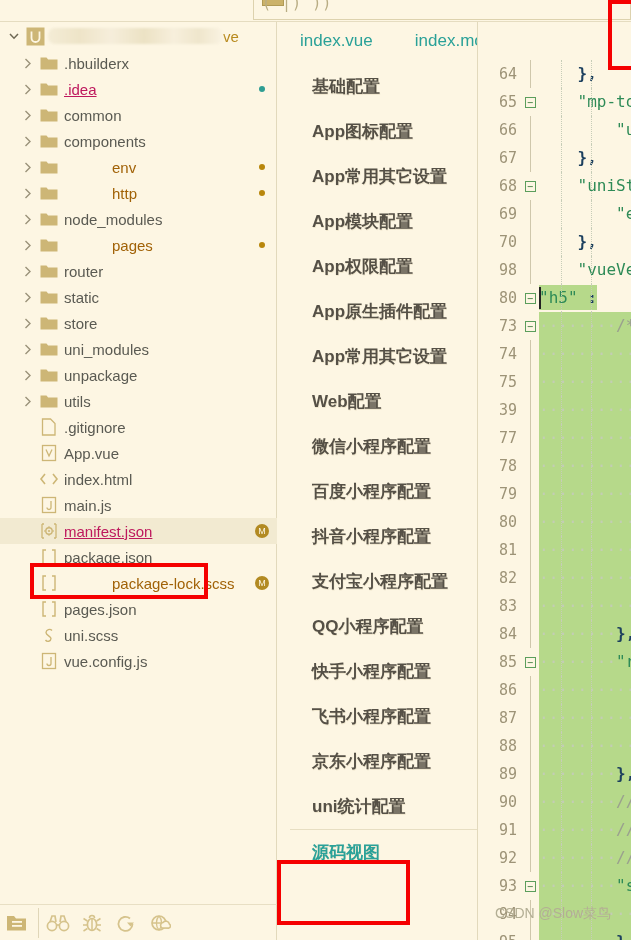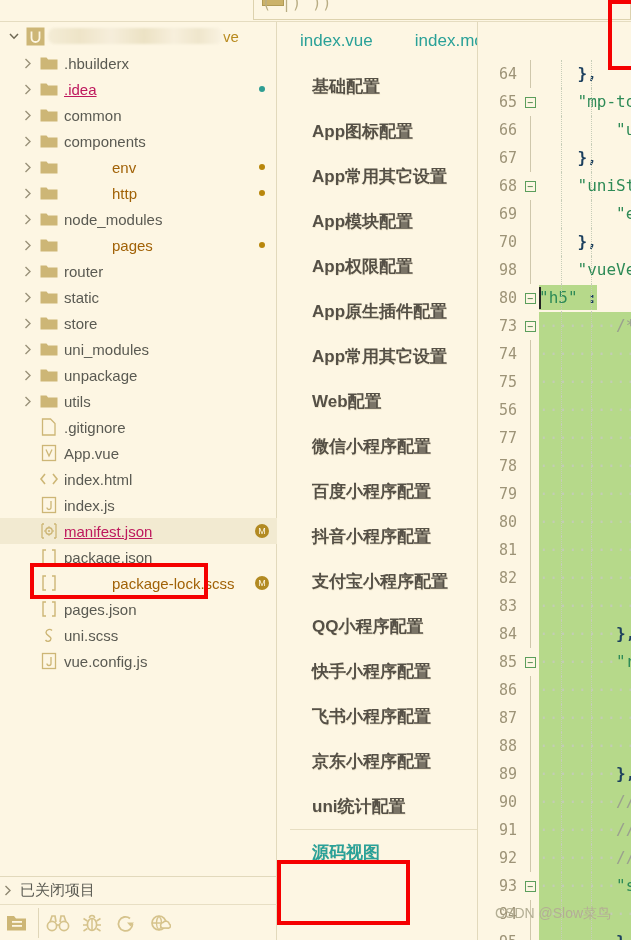--- a/index.html
+++ b/index.html
@@ -487,21 +487,21 @@
         </div>
         <div class="tree-row">
           <span class="indent"></span>
           <span class="chev"></span>
           <span class="ficon">
             <svg width="16" height="18" viewBox="0 0 16 18">
               <rect x="1.5" y="1.5" width="13" height="15" fill="none" stroke="#cdb676" stroke-width="1.3"></rect>
               <path d="M10 5 v6.5 a2 2 0 0 1 -4 0" fill="none" stroke="#cdb676" stroke-width="1.3"></path>
             </svg>
           </span>
-          <span class="tree-label dim">index.js</span>
+          <span class="tree-label dim">main.js</span>
         </div>
         <div class="tree-row selected">
           <span class="indent"></span>
           <span class="chev"></span>
           <span class="ficon">
             <svg width="18" height="18" viewBox="0 0 18 18">
               <path d="M2 2 h2 M2 2 v14 M2 16 h2 M16 2 h-2 M16 2 v14 M16 16 h-2" stroke="#cdb676" stroke-width="1.3" fill="none"></path>
               <circle cx="9" cy="9" r="3.2" fill="none" stroke="#cdb676" stroke-width="1.4"></circle>
               <circle cx="9" cy="9" r="1.1" fill="#cdb676"></circle>
               <path d="M9 4.2 v1.2 M9 12.6 v1.2 M4.2 9 h1.2 M12.6 9 h1.2" stroke="#cdb676" stroke-width="1.3"></path>
@@ -557,28 +557,20 @@
           <span class="ficon">
             <svg width="16" height="18" viewBox="0 0 16 18">
               <rect x="1.5" y="1.5" width="13" height="15" fill="none" stroke="#cdb676" stroke-width="1.3"></rect>
               <path d="M10 5 v6.5 a2 2 0 0 1 -4 0" fill="none" stroke="#cdb676" stroke-width="1.3"></path>
             </svg>
           </span>
           <span class="tree-label dim">vue.config.js</span>
         </div>
       </div>
 
-    <div class="closed-proj">
-      <span class="chev closed">
-        <svg width="8" height="11" viewBox="0 0 8 11">
-            <path d="M1.5 1 L6 5.5 L1.5 10" fill="none" stroke="#8e8770" stroke-width="1.4"></path>
-          </svg>
-      </span>
-      <span style="margin-left:4px">已关闭项目</span>
-    </div>
 
     <div class="iconbar">
       <div class="ib">
         <svg width="22" height="20" viewBox="0 0 22 20">
           <path d="M1 3 h7 l2 2.5 h10 v12 h-19 z" fill="#cdb676"></path>
           <rect x="6" y="8" width="10" height="1.8" fill="#fdf6e3"></rect>
           <rect x="6" y="12" width="10" height="1.8" fill="#fdf6e3"></rect>
         </svg>
       </div>
       <div class="sep"></div>
@@ -721,21 +713,21 @@
           <span class="ctext"><span class="ws">··········</span><span class="guide" style="left:22px"></span><span class="guide" style="left:52px"></span></span>
         </div>
         <div class="ln-row hl-row">
           <span class="lnum">75</span>
           <span class="fold">
             <span class="fold-bar"></span>
           </span>
           <span class="ctext"><span class="ws">··········</span><span class="guide" style="left:22px"></span><span class="guide" style="left:52px"></span></span>
         </div>
         <div class="ln-row hl-row">
-          <span class="lnum">56</span>
+          <span class="lnum">39</span>
           <span class="fold">
             <span class="fold-bar"></span>
           </span>
           <span class="ctext"><span class="ws">··········</span><span class="guide" style="left:22px"></span><span class="guide" style="left:52px"></span></span>
         </div>
         <div class="ln-row hl-row">
           <span class="lnum">77</span>
           <span class="fold">
             <span class="fold-bar"></span>
           </span>

